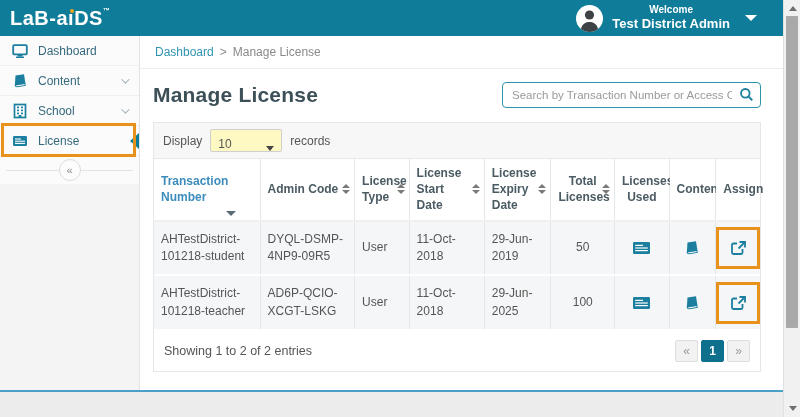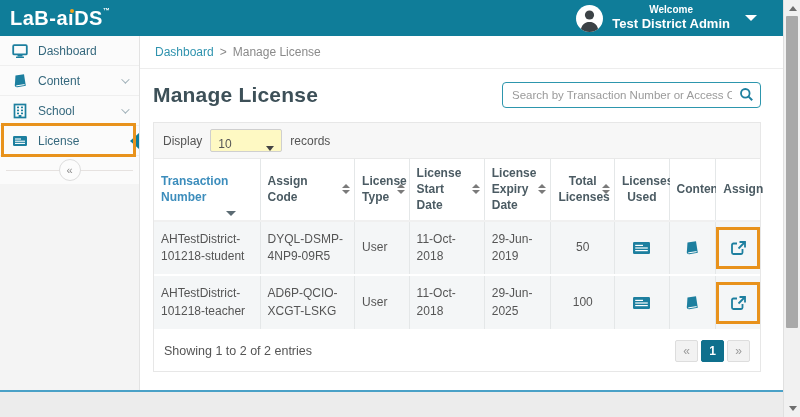--- a/index.html
+++ b/index.html
@@ -253,21 +253,21 @@
               <col style="width:7.7%">
               <col style="width:7.3%">
           </colgroup>
           <thead>
             <tr>
               <th class="sorted">
                 <span>Transaction Number</span>
                 <span class="sort-desc"></span>
               </th>
               <th>
-                <span>Assign Code</span>
+                <span>Admin Code</span>
                 <span class="sort-both">
                     <span class="tu"></span>
                     <span class="td"></span>
                   </span>
               </th>
               <th>
                 <span>License Type</span>
                 <span class="sort-both">
                     <span class="tu"></span>
                     <span class="td"></span>

